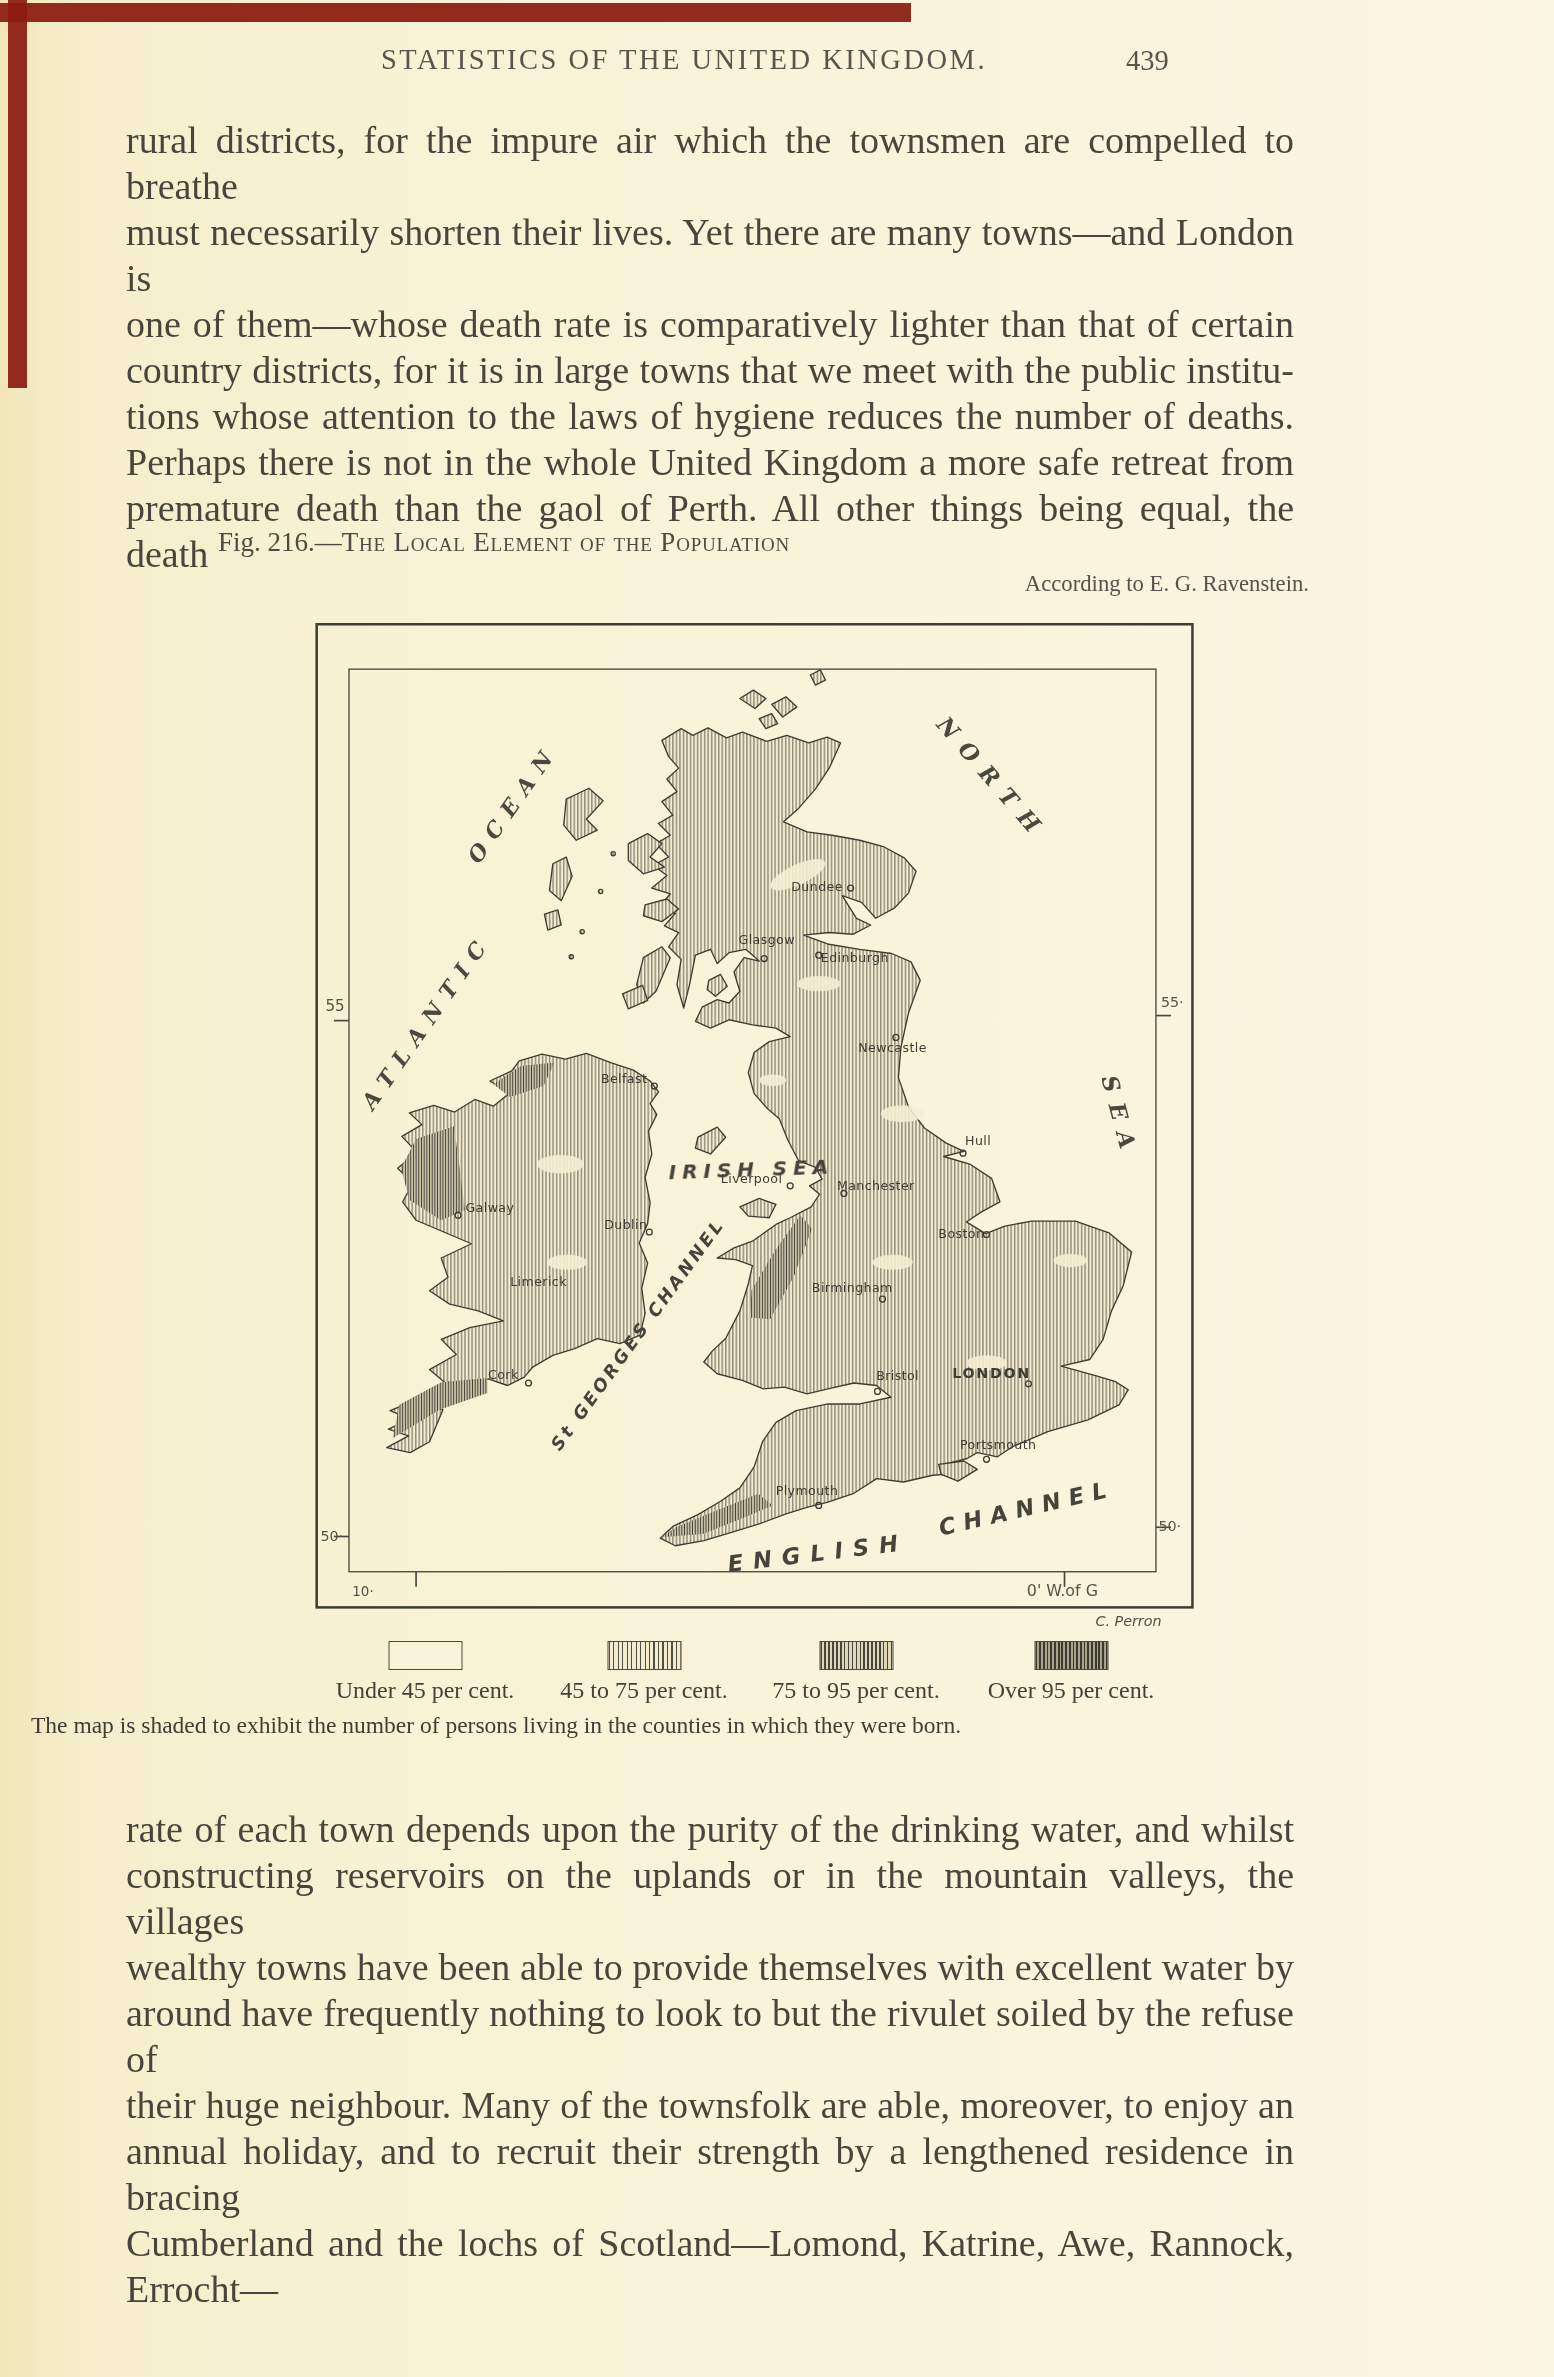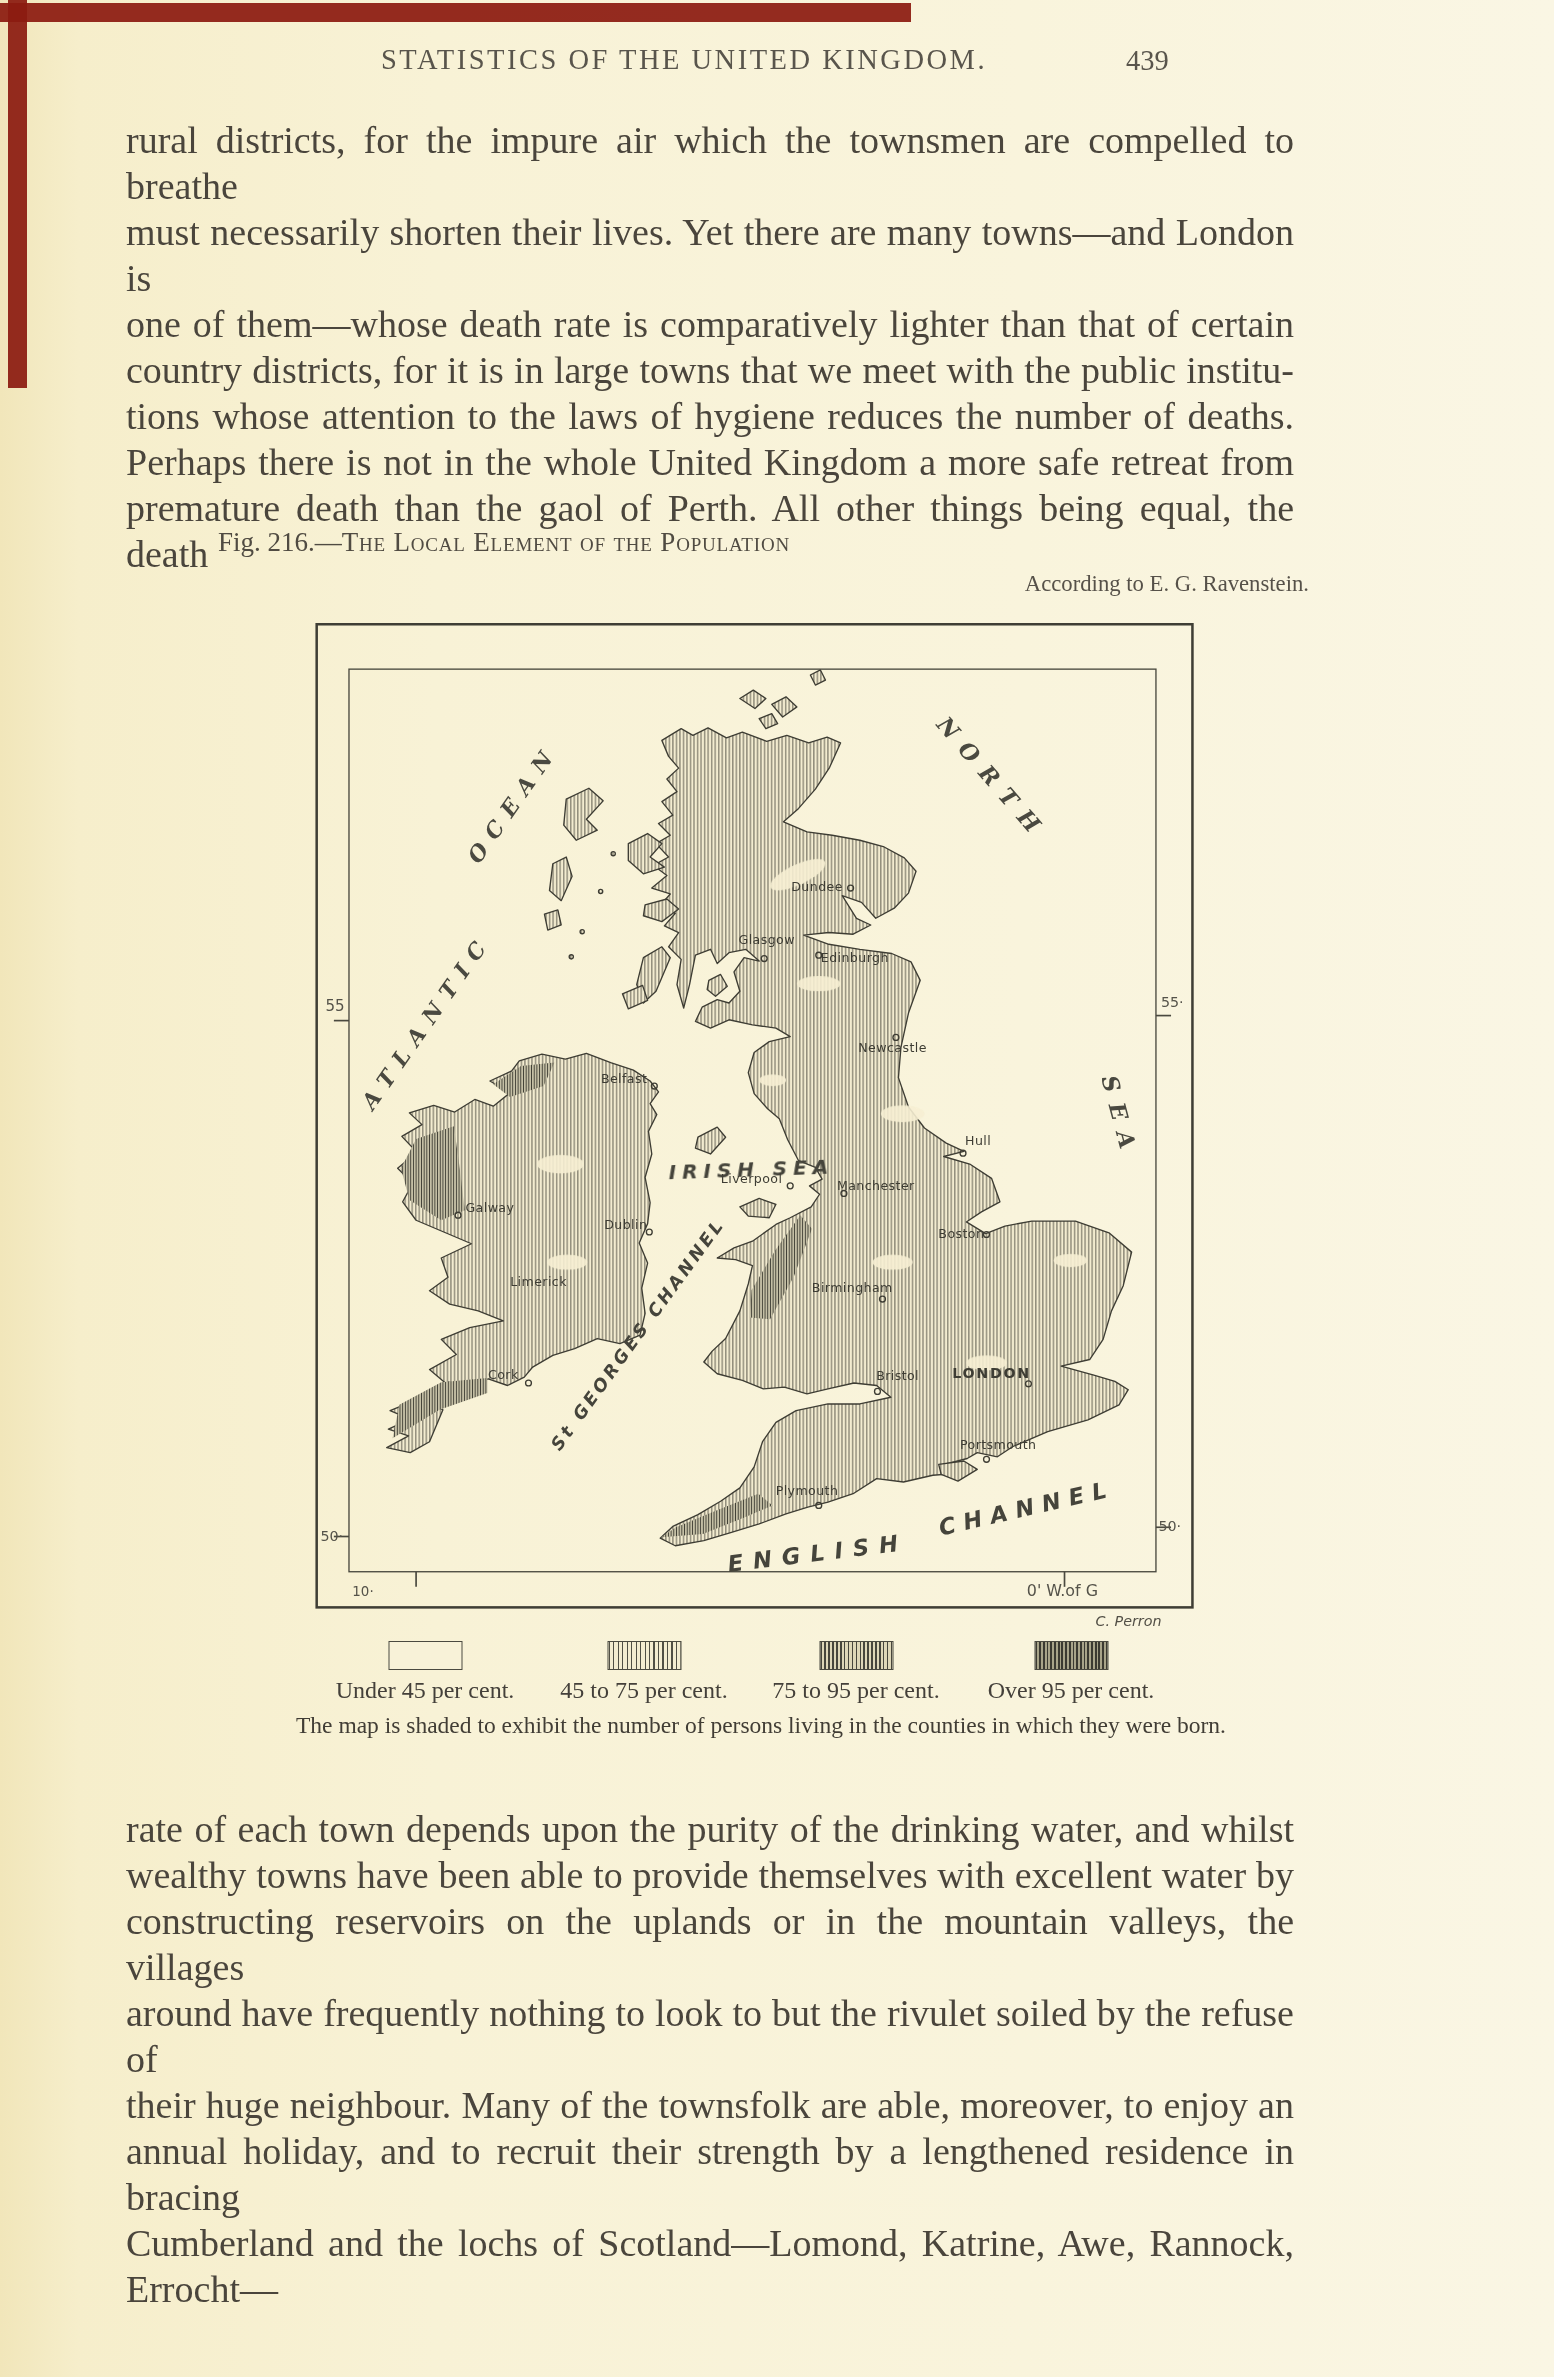--- a/index.html
+++ b/index.html
@@ -34,21 +34,21 @@
     font-family:"DejaVu Sans",sans-serif;font-size:14.3px;color:#524f46;font-style:italic;}
   
   .legend{position:absolute;left:0;top:1641px;width:1358px;height:92px;}
   .leg-item{position:absolute;top:0;transform:translateX(-50%);text-align:center;width:277px;}
   .sw{width:72px;height:27px;border:1.7px solid #4b4a40;margin:0 auto 6.7px auto;}
   .sw-0{background:#f8f2d8;}
   .sw-1{background:repeating-linear-gradient(90deg,#504f44 0 1.3px,#f3ecd0 1.3px 4.5px);}
   .sw-2{background:repeating-linear-gradient(90deg,#47463c 0 1.5px,#ded7b8 1.5px 3.9px);}
   .sw-3{background:repeating-linear-gradient(90deg,#3b3a31 0 1.8px,#a8a489 1.8px 3.7px);}
   .leg-label{font-size:24px;color:#44403a;}
-  .map-note{position:absolute;left:31px;top:1712px;width:1460px;text-align:center;
+  .map-note{position:absolute;left:31px;top:1712px;width:1460px;text-align:left;
     font-size:23.5px;color:#413d35;}
   
   .city{font-family:"DejaVu Sans",sans-serif;fill:#3e3d34;letter-spacing:.5px;}
   .city-caps{font-weight:bold;letter-spacing:2px;}
   .sea{font-family:"DejaVu Serif",serif;font-style:italic;font-weight:bold;fill:#4a4940;}
   .sea2{font-family:"DejaVu Sans",sans-serif;font-style:italic;font-weight:bold;fill:#45443b;}
   .geo{font-family:"DejaVu Sans",sans-serif;fill:#55534a;}
 </style>
 </head>
 <body>
@@ -218,21 +218,21 @@
     <div class="leg-item" style="left:1071px">
       <div class="sw sw-3"></div>
       <div class="leg-label">Over 95 per cent.</div>
     </div>
   </div>
 
   <div class="map-note">The map is shaded to exhibit the number of persons living in the counties in which they were born.</div>
 
   <div class="para p-bottom">
     <div class="ln">rate of each town depends upon the purity of the drinking water, and whilst</div>
+    <div class="ln">constructing reservoirs on the uplands or in the mountain valleys, the villages</div>
     <div class="ln">wealthy towns have been able to provide themselves with excellent water by</div>
-    <div class="ln">constructing reservoirs on the uplands or in the mountain valleys, the villages</div>
     <div class="ln">around have frequently nothing to look to but the rivulet soiled by the refuse of</div>
     <div class="ln">their huge neighbour.  Many of the townsfolk are able, moreover, to enjoy an</div>
     <div class="ln">annual holiday, and to recruit their strength by a lengthened residence in bracing</div>
     <div class="ln last">Cumberland and the lochs of Scotland—Lomond, Katrine, Awe, Rannock, Errocht—</div>
   </div>
 </div>
 
 
 </body></html>

